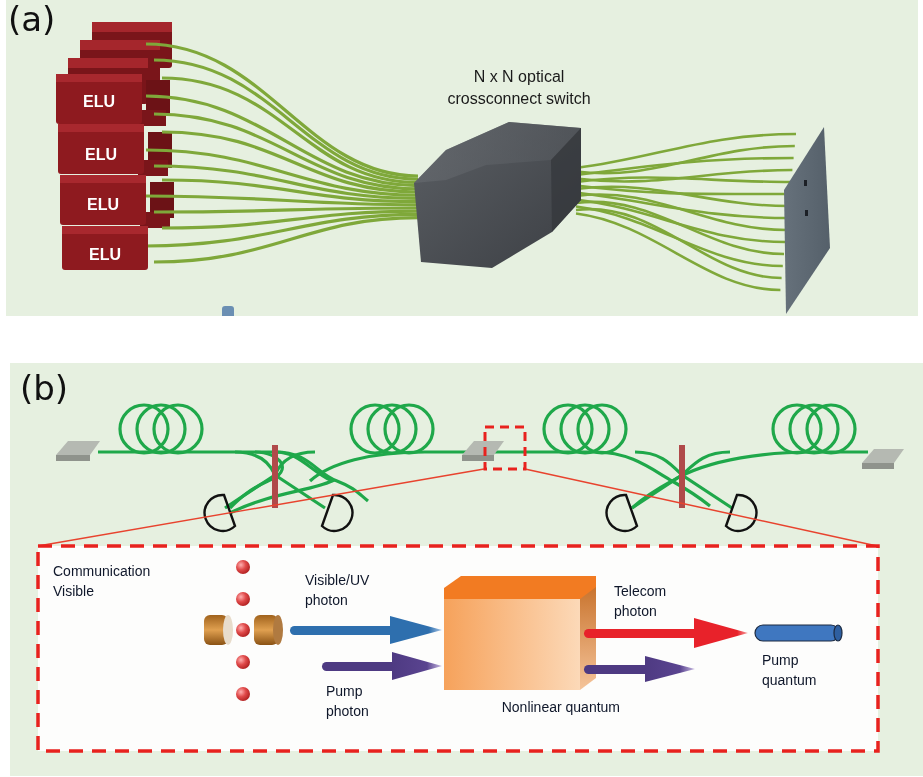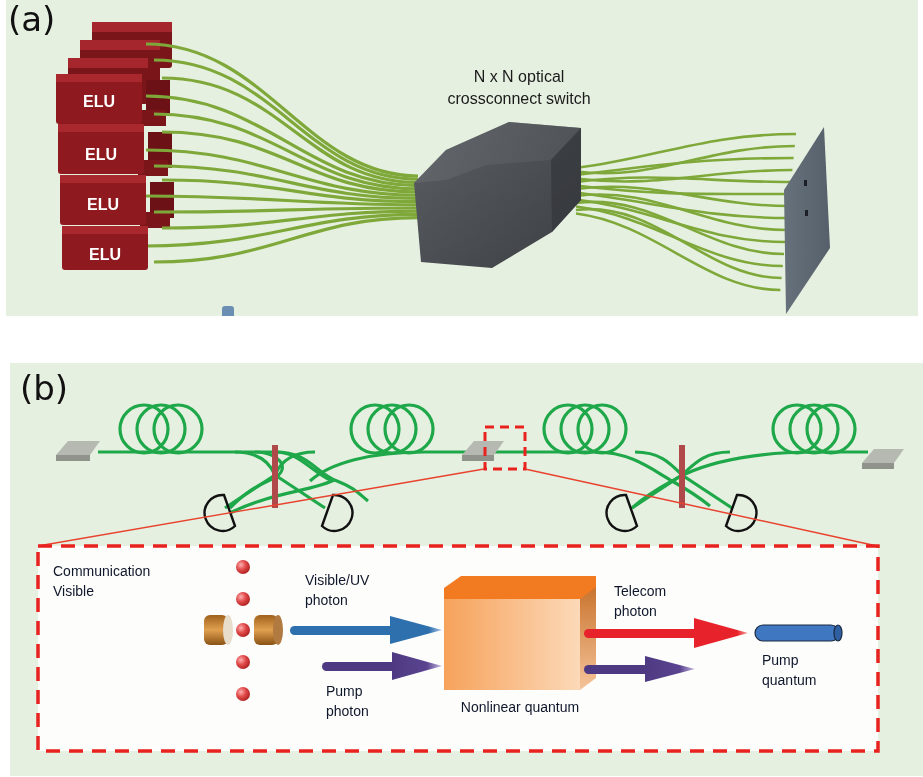--- a/index.html
+++ b/index.html
@@ -4,21 +4,21 @@
 <style>
   html, body { margin: 0; padding: 0; background: #ffffff; }
   body { width: 923px; height: 777px; position: relative; overflow: hidden; font-family: "Liberation Sans", sans-serif; }
   .panel { position: absolute; background: #e6f0e0; }
   #panel-a { left: 6px; top: 0; width: 912px; height: 316px; }
   #panel-b { left: 10px; top: 363px; width: 913px; height: 413px; }
   .panel-label { position: absolute; font-family: "DejaVu Sans", sans-serif; font-size: 34px; color: #111; line-height: 1; }
   svg text { font-family: "Liberation Sans", sans-serif; }
   .abs { position: absolute; }
   .label { position: absolute; font-size: 14px; line-height: 20px; color: #0f172a; }
-  .center { text-align: center; }
+  .center { text-align: right; }
 </style>
 </head>
 <body>
 
 <div id="panel-a" class="panel">
   <div class="panel-label" style="left:2px; top:2px;">(a)</div>
 
   <svg width="912" height="316" style="position:absolute;left:0;top:0;">
     <defs>
       <linearGradient id="swFront" x1="0" x2="1" y1="0" y2="1">

